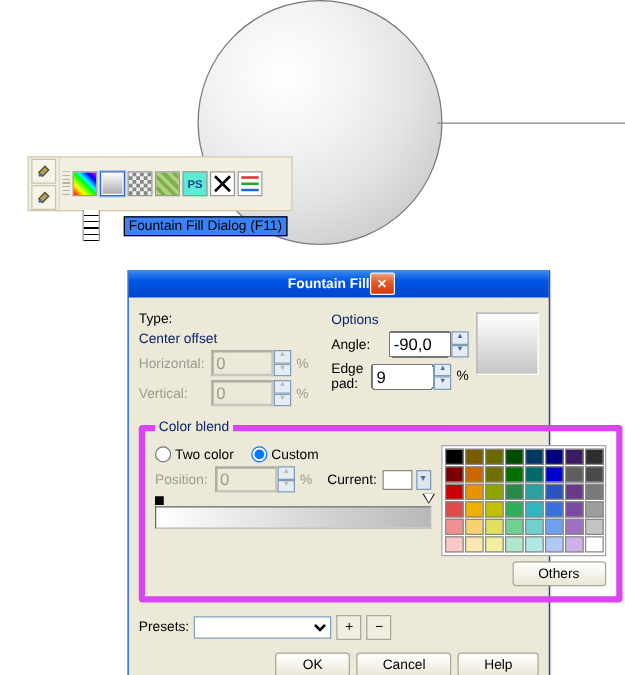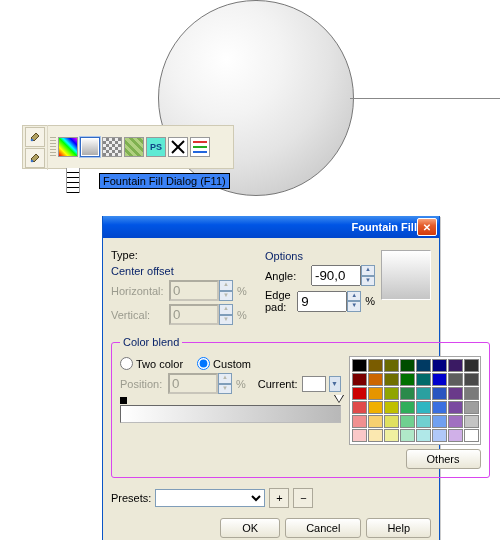--- a/index.html
+++ b/index.html
@@ -22,21 +22,21 @@
   .sw.x{background:#fff}
   .sw.x svg{width:18px;height:18px}
   .sw.bars{background:#fff;display:flex;flex-direction:column;justify-content:space-around;padding:2px}
   .sw.bars i{height:2px;display:block}
   .sw.rainbow{background:linear-gradient(45deg,#f00,#ff0 25%,#0f0 50%,#0ff 60%,#00f 80%,#f0f)}
   .ruler{position:absolute;left:22px;top:168px;width:210px}
   .ruler .vr{position:absolute;left:44px;top:0;width:12px;height:25px;border-right:1px solid #999;border-left:1px solid #999;background:repeating-linear-gradient(#fff 0 4px,#000 4px 5px)}
   .tooltip{position:absolute;left:99px;top:173px;background:#3b82f6;border:1px solid #000;padding:1px 3px;font-size:11px;white-space:nowrap}
   
   .dlg{position:absolute;left:102px;top:216px;width:336px;background:#ece9d8;border:1px solid #0954c6;border-top:none;box-shadow:1px 1px 0 rgba(0,0,0,.2)}
-  .titlebar{height:22px;background:linear-gradient(#3c8cf0,#0055e5 40%,#0046cc);display:flex;align-items:center;justify-content:flex-end;padding:0 2px 0 6px;color:#fff;font-weight:bold;font-size:11px}
+  .titlebar{height:22px;background:linear-gradient(#3c8cf0,#0055e5 40%,#0046cc);display:flex;align-items:center;justify-content:center;padding:0 2px 0 6px;color:#fff;font-weight:bold;font-size:11px}
   .closebtn{width:18px;height:16px;background:linear-gradient(#f7a27a,#e45c2b 40%,#d23b0b);border:1px solid #fff;border-radius:2px;display:flex;align-items:center;justify-content:center;color:#fff;font-weight:bold;font-size:10px}
   .body{padding:8px 8px 10px 8px}
   .toprow{display:flex;gap:6px}
   .leftcol{width:155px}
   .row{display:flex;align-items:center;gap:4px;margin:3px 0}
   .lbl{width:54px;color:#000}
   .lbl.dis{color:#9b9b8e}
   .group-title{color:#0a246a;font-size:11px;margin:4px 0 2px 0}
   select,input[type=text]{font-family:Tahoma;font-size:11px;height:18px;box-sizing:border-box;border:1px solid #7f9db9;background:#fff;padding:0 2px}
   .combo{width:84px;background:#fff}
@@ -45,21 +45,21 @@
   .spin input{width:42px}
   .spin .sp{width:14px;display:flex;flex-direction:column}
   .spin .sp b{flex:1;border:1px solid #7f9db9;background:#e6ecf5;font-size:6px;text-align:center;line-height:6px;color:#4a6a9c}
   .spin.dis input{background:#ece9d8;color:#9b9b8e}
   .spin.dis .sp b{color:#b8b8ac}
   .pct{color:#000}
   .pct.dis{color:#9b9b8e}
   .optcol{width:110px}
   .preview{width:48px;height:48px;border:1px inset #fff;background:linear-gradient(#fff,#c5c5c5);margin-top:4px}
   .lockbtn{width:16px;height:16px;border:1px solid #aca899;background:#f4f2e8;display:inline-flex;align-items:center;justify-content:center;margin-left:2px}
-  fieldset{border:1px solid #d946ef;border-radius:3px;margin:8px 10px 0 0;padding:6px 8px 8px 8px}
+  fieldset{border:5px solid #d946ef;border-radius:3px;margin:8px 10px 0 0;padding:6px 8px 8px 8px}
   legend{color:#0a246a;font-size:11px;padding:0 3px}
   .radio{display:inline-flex;align-items:center;gap:3px;margin-right:10px}
   .radio input{margin:0}
   .swatches{display:grid;grid-template-columns:repeat(8,15px);grid-auto-rows:13px;gap:1px;border:1px solid #a6a6a6;padding:2px;background:#fff;margin-top:2px}
   .swatches i{display:block;border:1px solid #888}
   .btn{height:20px;border:1px solid #aca899;background:linear-gradient(#fff,#eae7d7);border-radius:3px;padding:0 20px;font-size:11px;display:inline-flex;align-items:center;justify-content:center}
   .btn.dis{color:#9b9b8e}
   .gradbar{position:relative;height:26px}
   .gradbar .track{position:absolute;left:0;right:0;top:8px;height:16px;border:1px inset #bbb;background:linear-gradient(90deg,#fff,#b8b8b8)}
   .gradbar .stop{position:absolute;top:0;width:7px;height:7px;background:#000}

